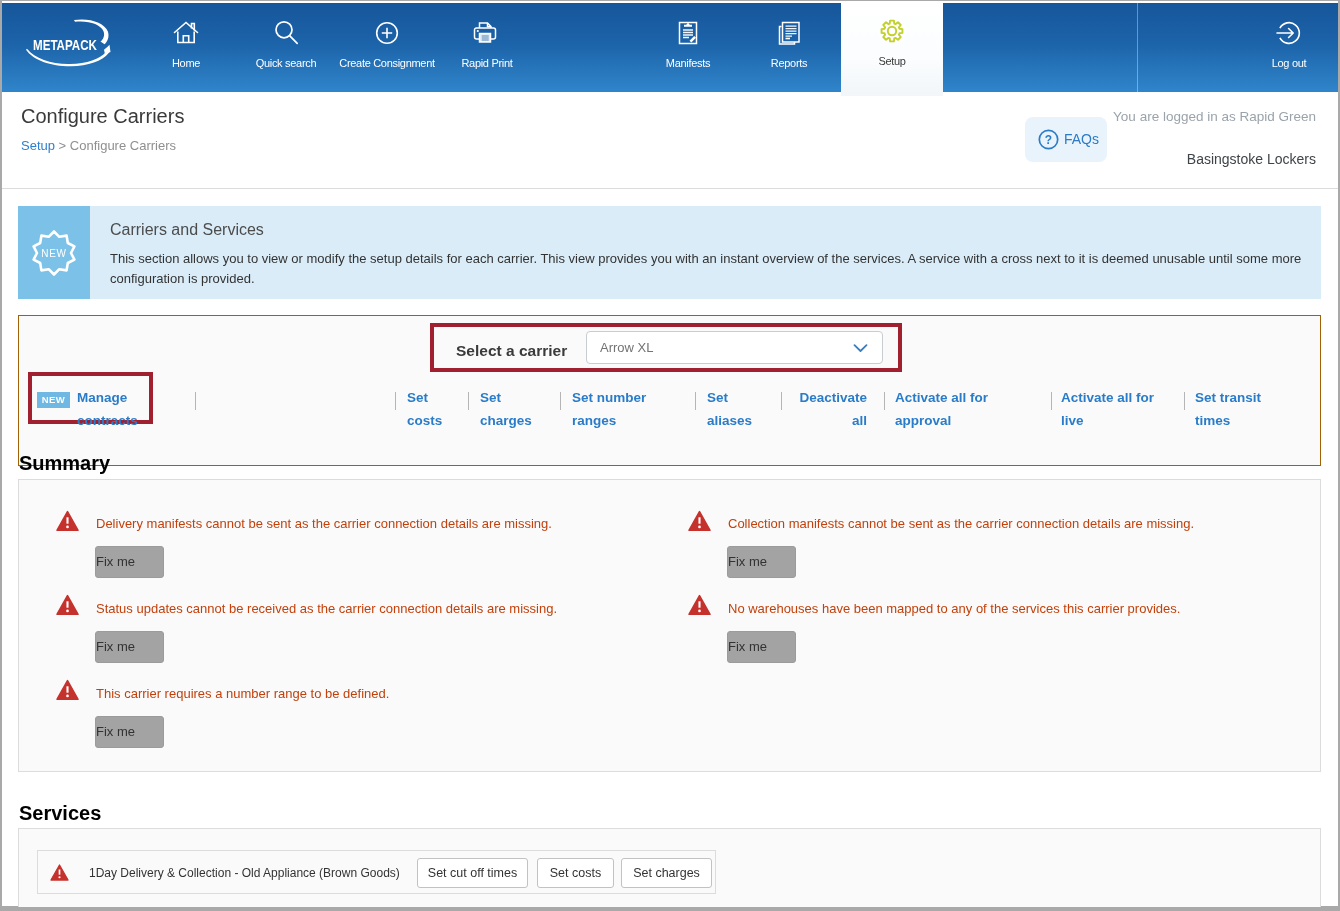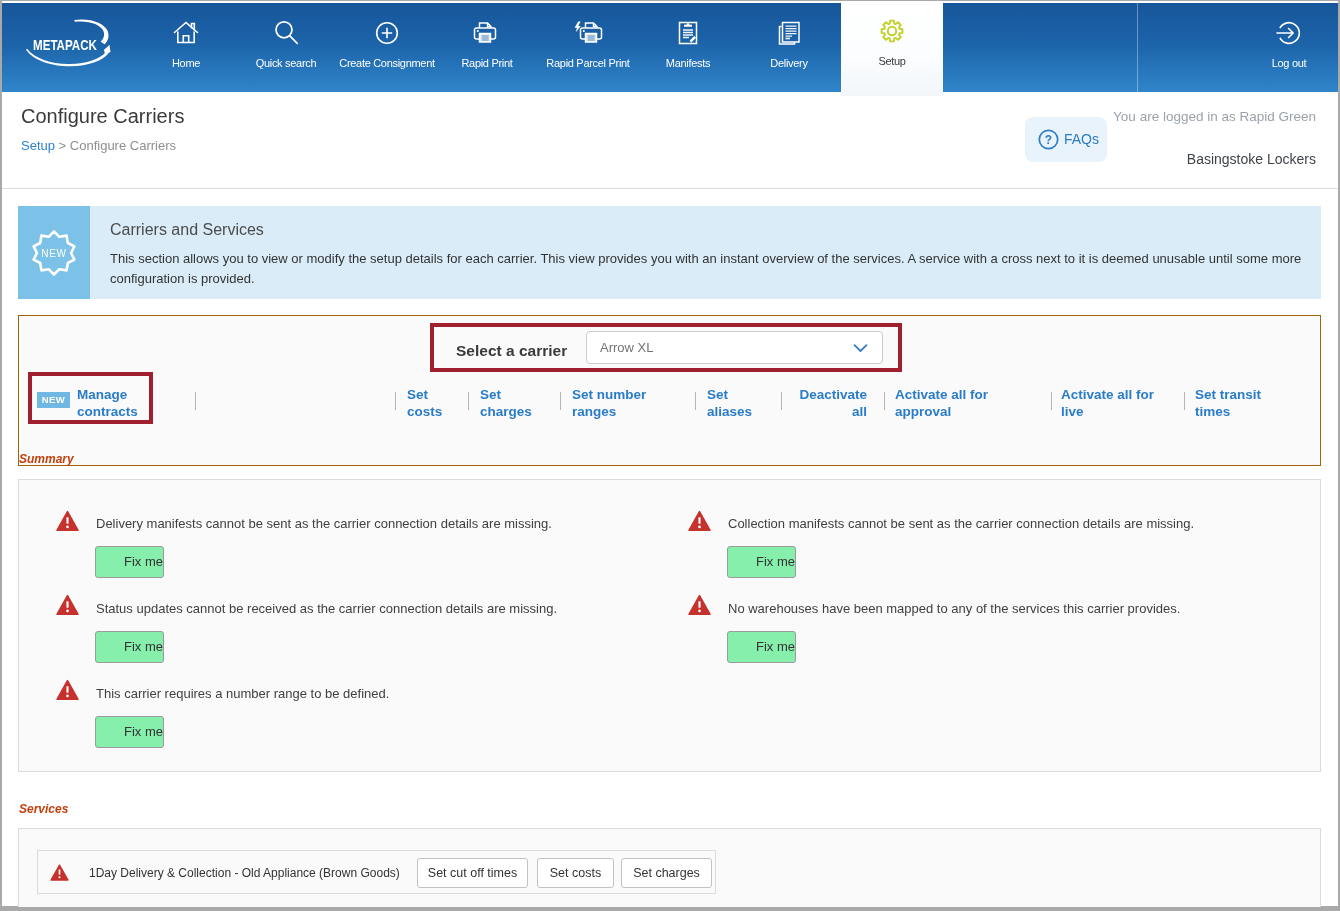--- a/index.html
+++ b/index.html
@@ -36,29 +36,29 @@
 
   
   #cpanel { position:absolute; left:16px; top:314px; width:1303px; height:151px; border:1px solid #a16207; background:#fafafa; }
   #selcar { position:absolute; left:437px; top:26px; font-size:15.5px; font-weight:bold; color:#3a3a3a; }
   #dropdown { position:absolute; left:567px; top:15px; width:297px; height:33px; background:#fff; border:1px solid #c8cdd2; border-radius:4px; }
   #dropdown .val { position:absolute; left:13px; top:8px; font-size:13px; color:#737373; }
   #redbox1 { position:absolute; left:411px; top:7px; width:472px; height:49px; border:4px solid #a0202f; }
   #redbox2 { position:absolute; left:9px; top:56px; width:125px; height:52px; border:4px solid #a0202f; }
   .newbadge { position:absolute; left:18px; top:76px; width:33px; height:16px; background:#6fb8e3; color:#fff;
     font-size:9.5px; font-weight:bold; letter-spacing:0.5px; text-align:center; line-height:16px; }
-  .alink { position:absolute; top:70px; font-size:13.5px; font-weight:bold; color:#2a7cc9; line-height:17px; }
+  .alink { position:absolute; top:70px; font-size:13.5px; font-weight:bold; color:#2a7cc9; line-height:23px; }
   .asep { position:absolute; top:76px; width:1px; height:18px; background:#b5b5b5; }
 
   
-  .sechead { position:absolute; left:17px; font-size:12px; font-weight:bold; color:#c2410c;font-style:italic; }
+  .sechead { position:absolute; left:17px; font-size:20px; font-weight:bold; color:#000000; }
   #spanel { position:absolute; left:16px; top:478px; width:1303px; height:293px; border:1px solid #dcdcdc; background:#fafafa; }
-  .wtext { position:absolute; font-size:13px; color:#404040; }
-  .fixme { position:absolute; width:69px; height:32px; background:#86efac; border:1px solid #9b9b9b; border-radius:3px;
-    font-size:13px; color:#333; text-align:right; line-height:30px; }
+  .wtext { position:absolute; font-size:13px; color:#c2410c; }
+  .fixme { position:absolute; width:69px; height:32px; background:#a3a3a3; border:1px solid #9b9b9b; border-radius:3px;
+    font-size:13px; color:#333; text-align:left; line-height:30px; }
   .wicon { position:absolute; width:23px; height:22px; }
 
   
   #vpanel { position:absolute; left:16px; top:827px; width:1303px; height:79px; border:1px solid #dcdcdc; border-bottom:none; background:#fafafa; }
   #srow { position:absolute; left:18px; top:21px; width:679px; height:44px; border:1px solid #dcdcdc; }
   #srow .stxt { position:absolute; left:51px; top:15px; font-size:12px; color:#333; }
   .sbtn { position:absolute; top:7px; height:30px; background:#fff; border:1px solid #c2c2c2; border-radius:3px;
     font-size:12.5px; color:#333; text-align:center; line-height:28px; }
 </style>
 </head>
@@ -112,40 +112,20 @@
           <rect x="6.5" y="12.5" width="11" height="8.5" fill="rgba(255,255,255,0.85)"></rect>
         </g>
         <circle cx="4.8" cy="10" r="1.1" fill="#fff"></circle>
         <g stroke="rgba(70,125,180,0.85)" stroke-width="1">
           <path d="M8.8 15 H15.7 M8.8 17 H15.7 M8.8 19 H15.7"></path>
         </g>
       </g>
         </svg>
       <div class="lb">Rapid Print</div>
     </div>
-    <div class="navitem" style="left:526px;">
-      <svg class="ic" viewBox="0 0 120 27">
-          <g transform="translate(44,1)">
-        <path d="M6.2 0.5 L2.6 6.8 H5 L3.6 11.6 L8.8 5 H6.2 L8.6 0.5 Z" fill="#fff"></path>
-        <g transform="translate(7,0)">
-        <g fill="none" stroke="#fff" stroke-width="1.5">
-          <path d="M6.5 7 V2 H14.5 L18 5.5 V7"></path>
-          <path d="M14.5 2 V5.5 H18"></path>
-          <path d="M6.3 18 H3.5 A2 2 0 0 1 1.5 16 V9 A2 2 0 0 1 3.5 7 H20.5 A2 2 0 0 1 22.5 9 V16 A2 2 0 0 1 20.5 18 H17.7"></path>
-          <rect x="6.5" y="12.5" width="11" height="8.5" fill="rgba(255,255,255,0.85)"></rect>
-        </g>
-        <circle cx="4.8" cy="10" r="1.1" fill="#fff"></circle>
-        <g stroke="rgba(70,125,180,0.85)" stroke-width="1">
-          <path d="M8.8 15 H15.7 M8.8 17 H15.7 M8.8 19 H15.7"></path>
-        </g>
-            </g>
-      </g>
-        </svg>
-      <div class="lb">Rapid Parcel Print</div>
-    </div>
     <div class="navitem" style="left:626px;">
       <svg class="ic" viewBox="0 0 120 27">
           <g transform="translate(50,0)">
         <rect x="1.5" y="2.5" width="17" height="21" fill="none" stroke="#fff" stroke-width="1.5"></rect>
         <path d="M6 4.7 H8.2 L10 2.8 L11.8 4.7 H14 V6.8 H6 Z" fill="#fff"></path>
         <g stroke="#fff" stroke-width="1.3" opacity="0.95">
           <path d="M5 10 H15 M5 12.5 H15 M5 15 H15 M5 17.5 H11"></path>
         </g>
         <path d="M11.5 20.7 L16.2 16 L18 17.8 L13.3 22.5 Z" fill="#fff"></path>
       </g>
@@ -156,21 +136,21 @@
       <svg class="ic" viewBox="0 0 120 27">
           <g transform="translate(48,0)">
         <path d="M4.5 6.5 H2.5 V24 H17.5 V22" fill="none" stroke="#fff" stroke-width="1.5"></path>
         <rect x="5.5" y="2.5" width="16.5" height="19.5" fill="none" stroke="#fff" stroke-width="1.5"></rect>
         <g stroke="#fff" stroke-width="1.2" opacity="0.95">
           <path d="M8.5 6.2 H19.5 M8.5 8.7 H19.5 M8.5 11.2 H19.5 M8.5 13.7 H19.5 M8.5 16.2 H15"></path>
         </g>
         <path d="M8.5 17.7 H13 V19.3 H8.5 Z" fill="#fff"></path>
       </g>
         </svg>
-      <div class="lb">Delivery</div>
+      <div class="lb">Reports</div>
     </div>
     <div id="navsep"></div>
     <div class="navitem" style="left:1227px;">
       <svg class="ic" viewBox="0 0 120 27">
           <g transform="translate(47,0)" fill="none" stroke="#fff" stroke-width="1.6">
         <path d="M 3.9 8.2 A 10.3 10.3 0 1 1 3.9 17.8"></path>
         <path d="M1 13 H16.3 M12.6 8.5 L17.2 13 L12.6 17.5" stroke-linecap="round" stroke-linejoin="round"></path>
       </g>
         </svg>
       <div class="lb">Log out</div>

